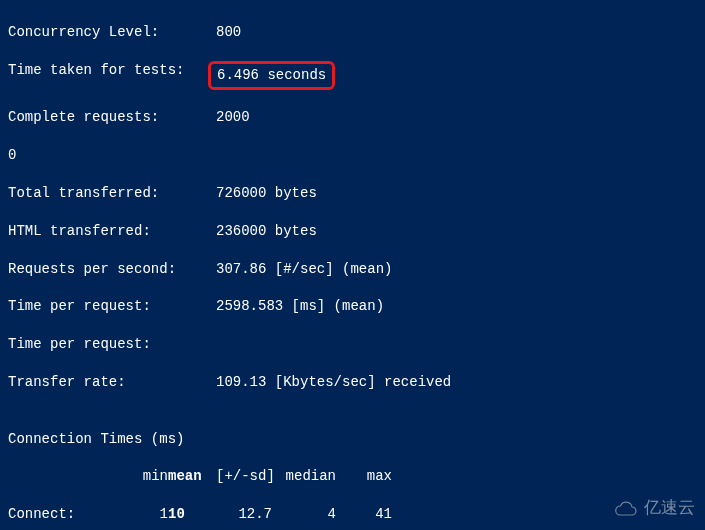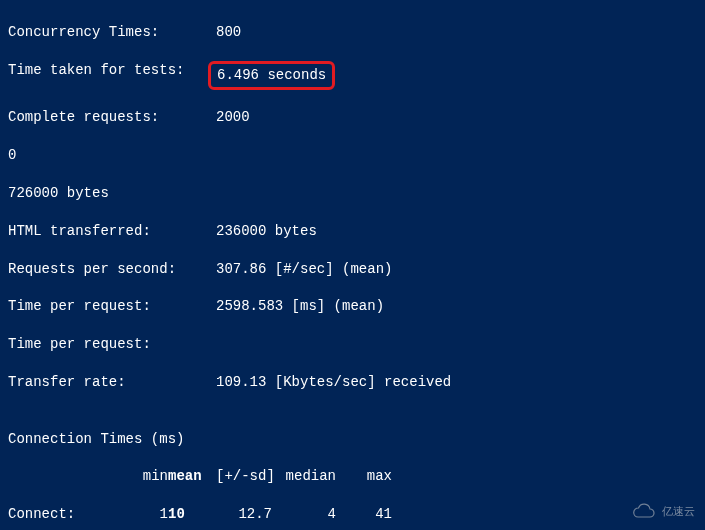--- a/index.html
+++ b/index.html
@@ -57,41 +57,41 @@
     .watermark {
       position: absolute;
       bottom: 10px;
       right: 10px;
       opacity: 0.55;
       display: flex;
       align-items: center;
       gap: 4px;
       color: #ddd;
       font-family: sans-serif;
-      font-size: 11px;
+      font-size: 17px;
     }
     .watermark-cloud {
       width: 28px;
       height: 18px;
       position: relative;
     }
     .watermark-cloud svg {
       width: 100%;
       height: 100%;
     }
   </style>
 </head>
 <body>
 
 <div class="terminal">
-<div class="kv-row"><span class="kv-label">Concurrency Times:</span><span class="kv-value">800</span></div>
+<div class="kv-row"><span class="kv-label">Concurrency Level:</span><span class="kv-value">800</span></div>
 <div class="kv-row"><span class="kv-label">Time taken for tests:</span><span class="highlight-box"><span class="kv-value">6.496 seconds</span></span></div>
 <div class="kv-row"><span class="kv-label">Complete requests:</span><span class="kv-value">2000</span></div>
 <div class="kv-row"><span class="kv-value">0</span></div>
-<div class="kv-row"><span class="kv-value">726000 bytes</span></div>
+<div class="kv-row"><span class="kv-label">Total transferred:</span><span class="kv-value">726000 bytes</span></div>
 <div class="kv-row"><span class="kv-label">HTML transferred:</span><span class="kv-value">236000 bytes</span></div>
 <div class="kv-row"><span class="kv-label">Requests per second:</span><span class="kv-value">307.86 [#/sec] (mean)</span></div>
 <div class="kv-row"><span class="kv-label">Time per request:</span><span class="kv-value">2598.583 [ms] (mean)</span></div>
 <div class="kv-row"><span class="kv-label">Time per request:</span></div>
 <div class="kv-row"><span class="kv-label">Transfer rate:</span><span class="kv-value">109.13 [Kbytes/sec] received</span></div>
 <div class="section-title">Connection Times (ms)</div>
 <div class="ct-row table-header"><span class="ct-label"></span><span class="ct-min">min</span><span class="ct-mean">mean</span><span class="ct-sd">[+/-sd]</span><span class="ct-median">median</span><span class="ct-max">max</span></div>
 <div class="ct-row"><span class="ct-label">Connect:</span><span class="ct-min">1</span><span class="ct-mean">10</span><span class="ct-sd">12.7</span><span class="ct-median">4</span><span class="ct-max">41</span></div>
 
 

